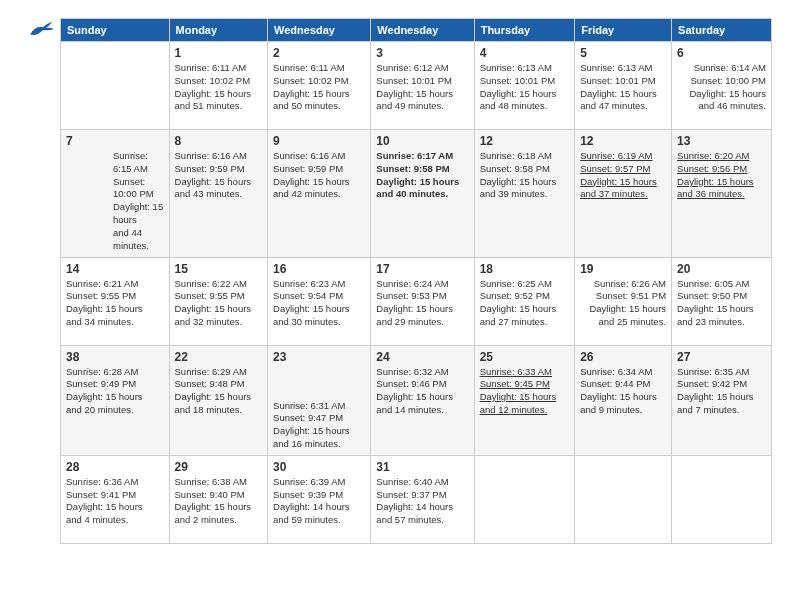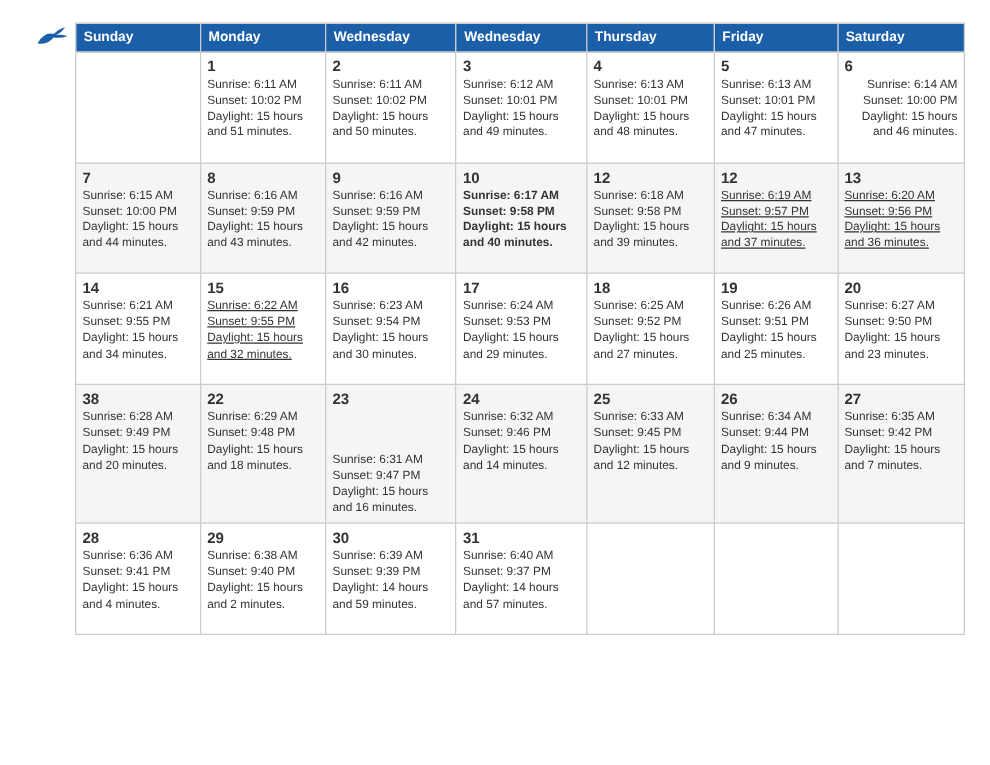--- a/index.html
+++ b/index.html
@@ -171,21 +171,21 @@
             <div class="day-number">6</div>
             <div class="day-info" style="white-space: pre-line; text-align: right;">Sunrise: 6:14 AM
 Sunset: 10:00 PM
 Daylight: 15 hours
 and 46 minutes.</div>
           </td>
         </tr>
         <tr>
           <td>
             <div class="day-number">7</div>
-            <div class="day-info" style="white-space: pre-line;">Sunrise: 6:15 AM
+            <div class="day-info" style="white-space: pre-line; margin-left: 47px;">Sunrise: 6:15 AM
 Sunset: 10:00 PM
 Daylight: 15 hours
 and 44 minutes.</div>
           </td>
           <td>
             <div class="day-number">8</div>
             <div class="day-info" style="white-space: pre-line;">Sunrise: 6:16 AM
 Sunset: 9:59 PM
 Daylight: 15 hours
 and 43 minutes.</div>
@@ -229,21 +229,21 @@
         <tr>
           <td>
             <div class="day-number">14</div>
             <div class="day-info" style="white-space: pre-line;">Sunrise: 6:21 AM
 Sunset: 9:55 PM
 Daylight: 15 hours
 and 34 minutes.</div>
           </td>
           <td>
             <div class="day-number">15</div>
-            <div class="day-info" style="white-space: pre-line; text-decoration: underline;">Sunrise: 6:22 AM
+            <div class="day-info" style="white-space: pre-line;">Sunrise: 6:22 AM
 Sunset: 9:55 PM
 Daylight: 15 hours
 and 32 minutes.</div>
           </td>
           <td>
             <div class="day-number">16</div>
             <div class="day-info" style="white-space: pre-line;">Sunrise: 6:23 AM
 Sunset: 9:54 PM
 Daylight: 15 hours
 and 30 minutes.</div>
@@ -257,28 +257,28 @@
           </td>
           <td>
             <div class="day-number">18</div>
             <div class="day-info" style="white-space: pre-line;">Sunrise: 6:25 AM
 Sunset: 9:52 PM
 Daylight: 15 hours
 and 27 minutes.</div>
           </td>
           <td>
             <div class="day-number">19</div>
-            <div class="day-info" style="white-space: pre-line;">Sunrise: 6:26 AM
+            <div class="day-info" style="white-space: pre-line; text-align: right;">Sunrise: 6:26 AM
 Sunset: 9:51 PM
 Daylight: 15 hours
 and 25 minutes.</div>
           </td>
           <td>
             <div class="day-number">20</div>
-            <div class="day-info" style="white-space: pre-line;">Sunrise: 6:27 AM
+            <div class="day-info" style="white-space: pre-line;">Sunrise: 6:05 AM
 Sunset: 9:50 PM
 Daylight: 15 hours
 and 23 minutes.</div>
           </td>
         </tr>
         <tr>
           <td>
             <div class="day-number">38</div>
             <div class="day-info" style="white-space: pre-line;">Sunrise: 6:28 AM
 Sunset: 9:49 PM
@@ -301,21 +301,21 @@
           </td>
           <td>
             <div class="day-number">24</div>
             <div class="day-info" style="white-space: pre-line;">Sunrise: 6:32 AM
 Sunset: 9:46 PM
 Daylight: 15 hours
 and 14 minutes.</div>
           </td>
           <td>
             <div class="day-number">25</div>
-            <div class="day-info" style="white-space: pre-line;">Sunrise: 6:33 AM
+            <div class="day-info" style="white-space: pre-line; text-decoration: underline;">Sunrise: 6:33 AM
 Sunset: 9:45 PM
 Daylight: 15 hours
 and 12 minutes.</div>
           </td>
           <td>
             <div class="day-number">26</div>
             <div class="day-info" style="white-space: pre-line;">Sunrise: 6:34 AM
 Sunset: 9:44 PM
 Daylight: 15 hours
 and 9 minutes.</div>

